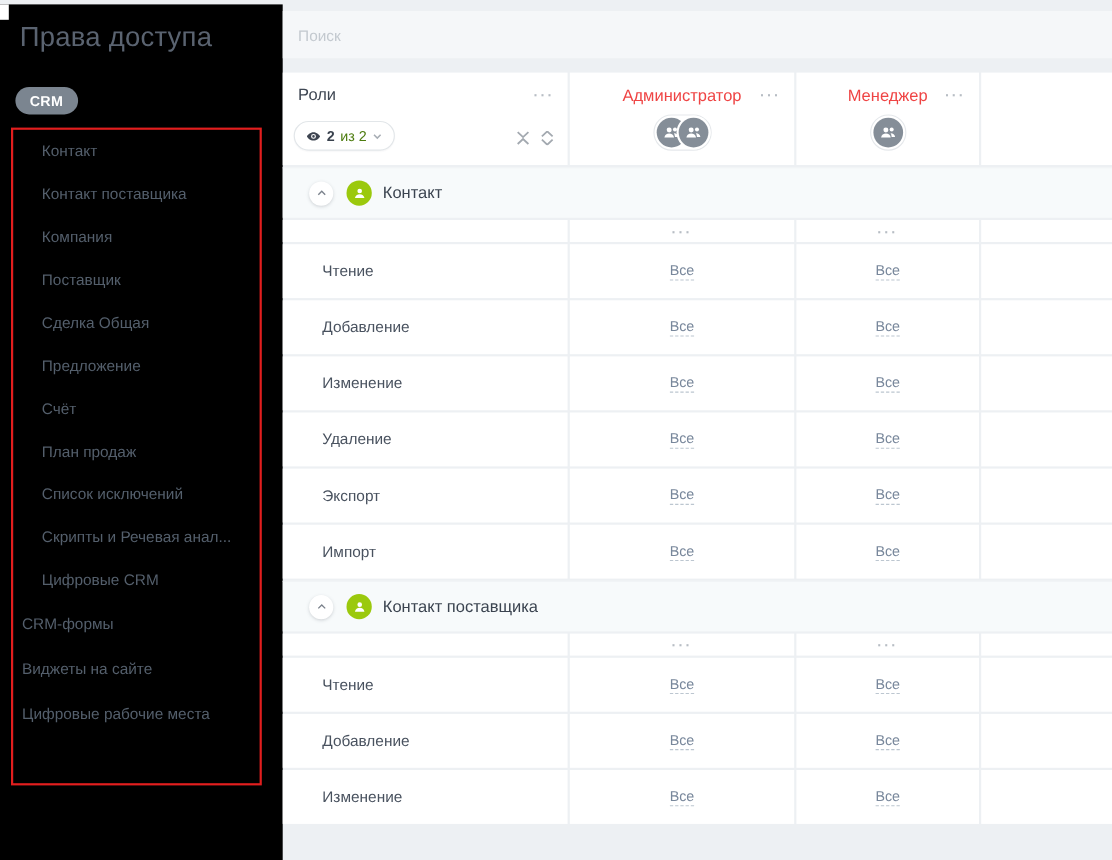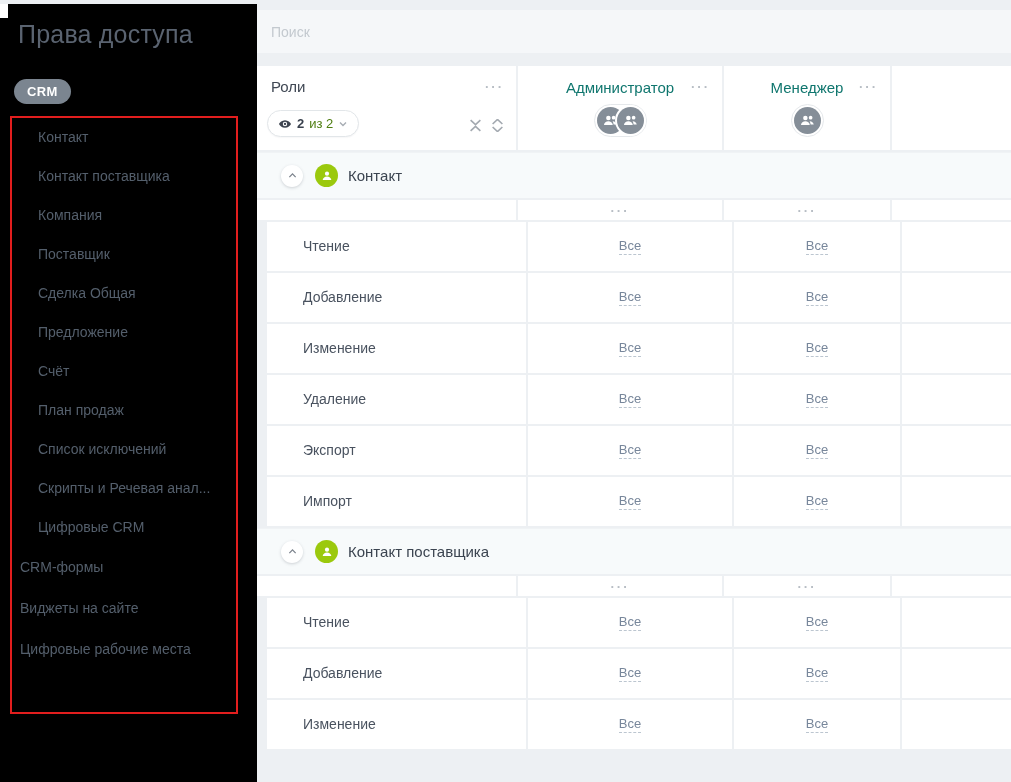--- a/index.html
+++ b/index.html
@@ -32,34 +32,34 @@
   
   .header-row > div { height: 84px; position: relative; }
   .roles-title { position: absolute; left: 14px; top: 12px; font-size: 15px; color: #3f4753; }
   .dots { color: #b7bdc4; font-size: 13px; font-weight: bold; letter-spacing: 2px; line-height: 1; cursor: pointer; }
   .hdr-dots { position: absolute; right: 12px; top: 14px; }
   .filter-pill { position: absolute; left: 10px; bottom: 13px; height: 27px; display: inline-flex; align-items: center; gap: 5px; background: #fff; border: 1px solid #e2e6e9; border-radius: 15px; padding: 0 10px 0 10px; cursor: pointer; box-shadow: 0 1px 1px rgba(90,100,110,.05); }
   .filter-num { font-size: 13px; font-weight: bold; color: #39414d; }
   .filter-of { font-size: 13px; color: #4d7c0f; }
   .hdr-tools { position: absolute; right: 12px; bottom: 18px; display: flex; gap: 9px; }
   .hdr-tools svg { cursor: pointer; }
-  .col-label { display: block; text-align: center; margin-top: 13px; font-size: 15px; color: #0f766e; }
+  .col-label { display: block; text-align: center; margin-top: 13px; font-size: 15px; color: #ef4444; }
   .avatars-wrap { display: flex; justify-content: center; margin-top: 8px; }
   .avatar-pill { display: inline-flex; background: #fff; border: 1px solid #e5e8eb; border-radius: 18px; padding: 2px; cursor: pointer; }
   .role-avatar { width: 27px; height: 27px; border-radius: 50%; background: #858e98; display: flex; align-items: center; justify-content: center; }
   .role-avatar + .role-avatar { margin-left: -7px; box-shadow: 0 0 0 2px #fff; }
   
   .section-row { height: 46px; background: #f7fafb; display: flex; align-items: center; margin-bottom: 2px; padding-left: 24px; border-top: 1px solid #f0f3f5; }
   .chev-circle { width: 22px; height: 22px; border-radius: 50%; background: #fff; box-shadow: 0 1px 3px rgba(83,92,105,.25); display: flex; align-items: center; justify-content: center; cursor: pointer; }
   .entity-avatar { width: 23px; height: 23px; border-radius: 50%; background: #9bc90d; display: flex; align-items: center; justify-content: center; margin-left: 12px; }
   .section-title { margin-left: 10px; font-size: 15px; color: #3b4450; }
   
   .ellipsis-row > div { height: 20px; display: flex; align-items: center; justify-content: center; }
   
-  .data-row > .c0 { height: 49px; line-height: 49px; padding-left: 36px; font-size: 14px; color: #49525f; white-space: nowrap; overflow: hidden; margin-left: 10px; }
+  .data-row > .c0 { height: 49px; line-height: 49px; padding-left: 36px; font-size: 14px; color: #49525f; white-space: nowrap; overflow: hidden; }
   .data-row > .c1, .data-row > .c2 { height: 49px; display: flex; align-items: center; justify-content: center; }
   .val-link { font-size: 13px; color: #78879b; border-bottom: 1px dashed #bcc6d0; padding-bottom: 1px; cursor: pointer; line-height: 1.2; }
   .toggle { width: 31px; height: 17px; border-radius: 9px; background: #a6e114; position: relative; cursor: pointer; }
   .toggle::after { content: ""; position: absolute; right: 2px; top: 2px; width: 13px; height: 13px; border-radius: 50%; background: #fff; }
 </style>
 </head>
 <body>
 
 <div class="screen">
 

